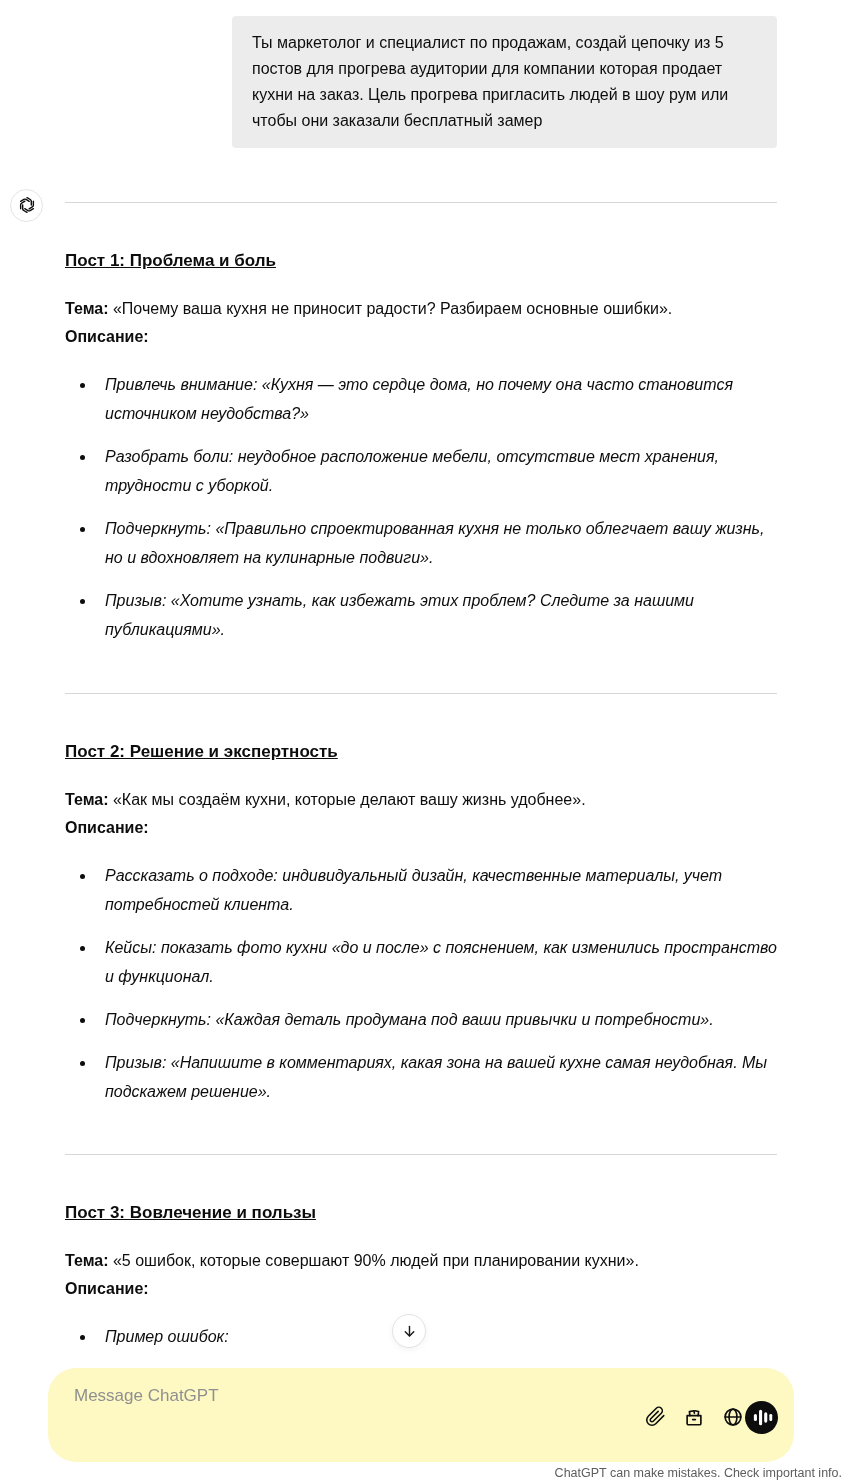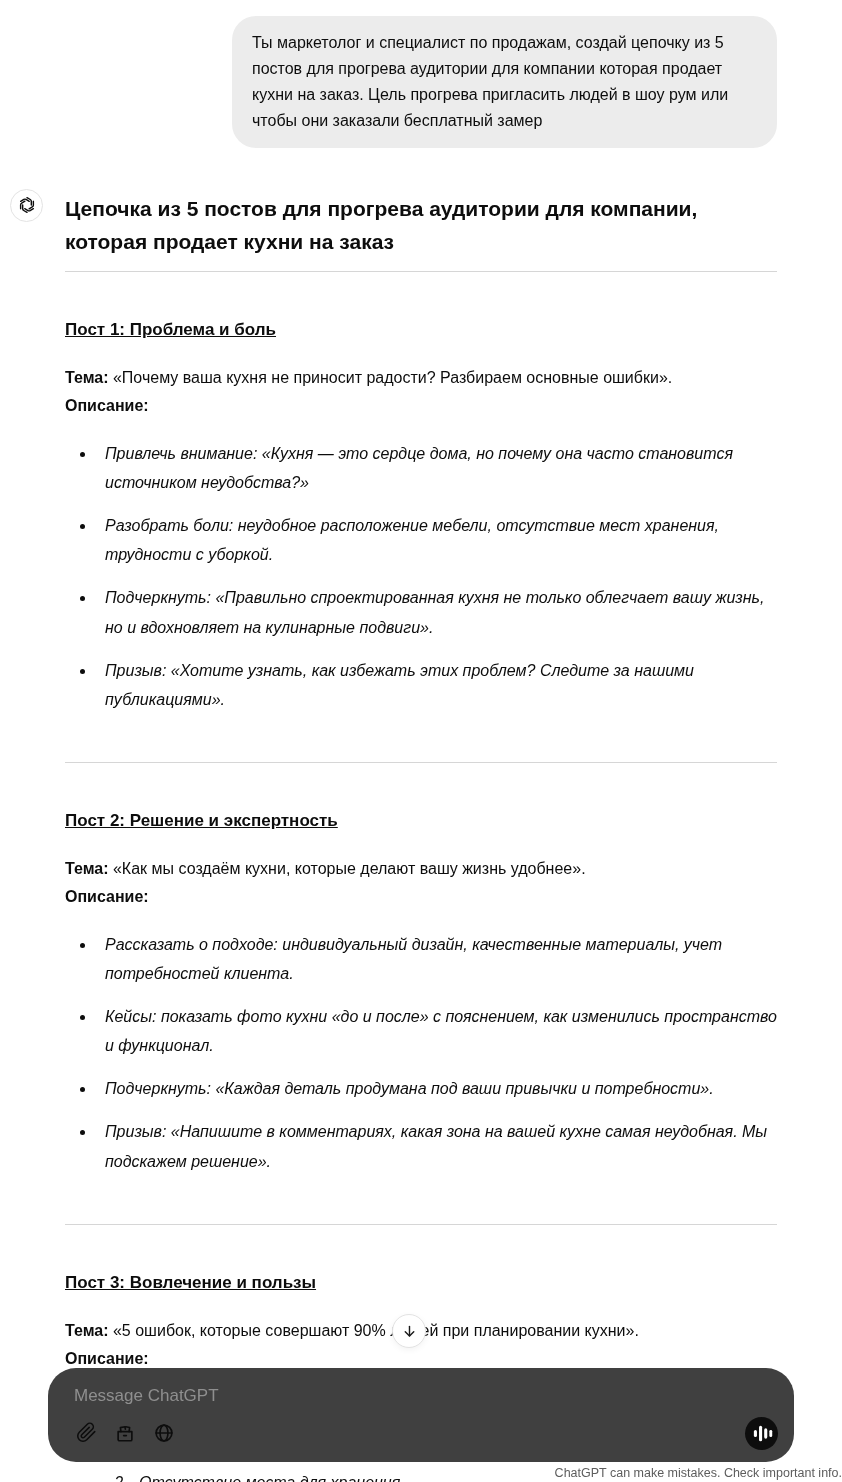--- a/index.html
+++ b/index.html
@@ -12,21 +12,21 @@
     overflow: hidden;
     font-size: 16px;
   }
   .chat {
     padding: 16px 65px 0 10px;
   }
   .user-row { display: flex; justify-content: flex-end; }
   .user-bubble {
     max-width: 545px;
     background: #ececec;
-    border-radius: 24px;
+    border-radius: 4px;
     padding: 14px 20px;
     line-height: 1.62;
     font-size: 16px;
   }
   .assistant-row { display: flex; gap: 22px; margin-top: 41px; }
   .avatar {
     width: 33px; height: 33px; flex: 0 0 auto;
     border: 1px solid #e3e3e3; border-radius: 50%;
     display: flex; align-items: center; justify-content: center;
     background: #fff;
@@ -57,23 +57,23 @@
   .scroll-down-btn {
     position: absolute; left: 392px; top: 1314px;
     width: 34px; height: 34px; border-radius: 50%;
     background: #ffffff; border: 1px solid #e3e3e3;
     display: flex; align-items: center; justify-content: center;
     box-shadow: 0 2px 6px rgba(0,0,0,0.05);
     cursor: pointer;
   }
   .composer {
     position: absolute; left: 48px; top: 1368px; width: 746px; height: 94px;
-    background: #404040; border-radius: 28px;
+    background: #fef9c3; border-radius: 28px;
     padding: 17px 20px 14px 26px;
-    display: flex; flex-direction: column; justify-content: space-between;
+    display: flex; flex-direction: row; justify-content: space-between;
   }
   .composer-input {
     color: #8f8f8f; font-size: 17px; line-height: 1.3; outline: none;
     cursor: text;
   }
   .composer-actions { display: flex; align-items: center; }
   .left-actions { display: flex; align-items: center; gap: 15px; }
   .icon-btn {
     background: none; border: none; padding: 0; cursor: pointer;
     display: flex; align-items: center; justify-content: center;
@@ -109,21 +109,20 @@
           <path d="M12 3.2 L15.9 5.4 A2.6 2.6 0 0 1 17.2 7.65 L17.2 12.1" transform="rotate(60 12 12)"></path>
           <path d="M12 3.2 L15.9 5.4 A2.6 2.6 0 0 1 17.2 7.65 L17.2 12.1" transform="rotate(120 12 12)"></path>
           <path d="M12 3.2 L15.9 5.4 A2.6 2.6 0 0 1 17.2 7.65 L17.2 12.1" transform="rotate(180 12 12)"></path>
           <path d="M12 3.2 L15.9 5.4 A2.6 2.6 0 0 1 17.2 7.65 L17.2 12.1" transform="rotate(240 12 12)"></path>
           <path d="M12 3.2 L15.9 5.4 A2.6 2.6 0 0 1 17.2 7.65 L17.2 12.1" transform="rotate(300 12 12)"></path>
         </g>
       </svg>
     </div>
 
     <div class="assistant-content">
-      <div class="title">Цепочка из 5 постов для прогрева аудитории для компании, которая продает кухни на заказ</div>
       <hr class="divider">
 
       <div class="post">
         <div class="post-heading">Пост 1: Проблема и боль</div>
         <p class="para"><strong>Тема:</strong> <span>«Почему ваша кухня не приносит радости? Разбираем основные ошибки».</span></p>
         <p class="para"><strong>Описание:</strong></p>
         <ul>
           <li>Привлечь внимание: «Кухня — это сердце дома, но почему она часто становится источником неудобства?»</li>
           <li>Разобрать боли: неудобное расположение мебели, отсутствие мест хранения, трудности с уборкой.</li>
           <li>Подчеркнуть: «Правильно спроектированная кухня не только облегчает вашу жизнь, но и вдохновляет на кулинарные подвиги».</li>

